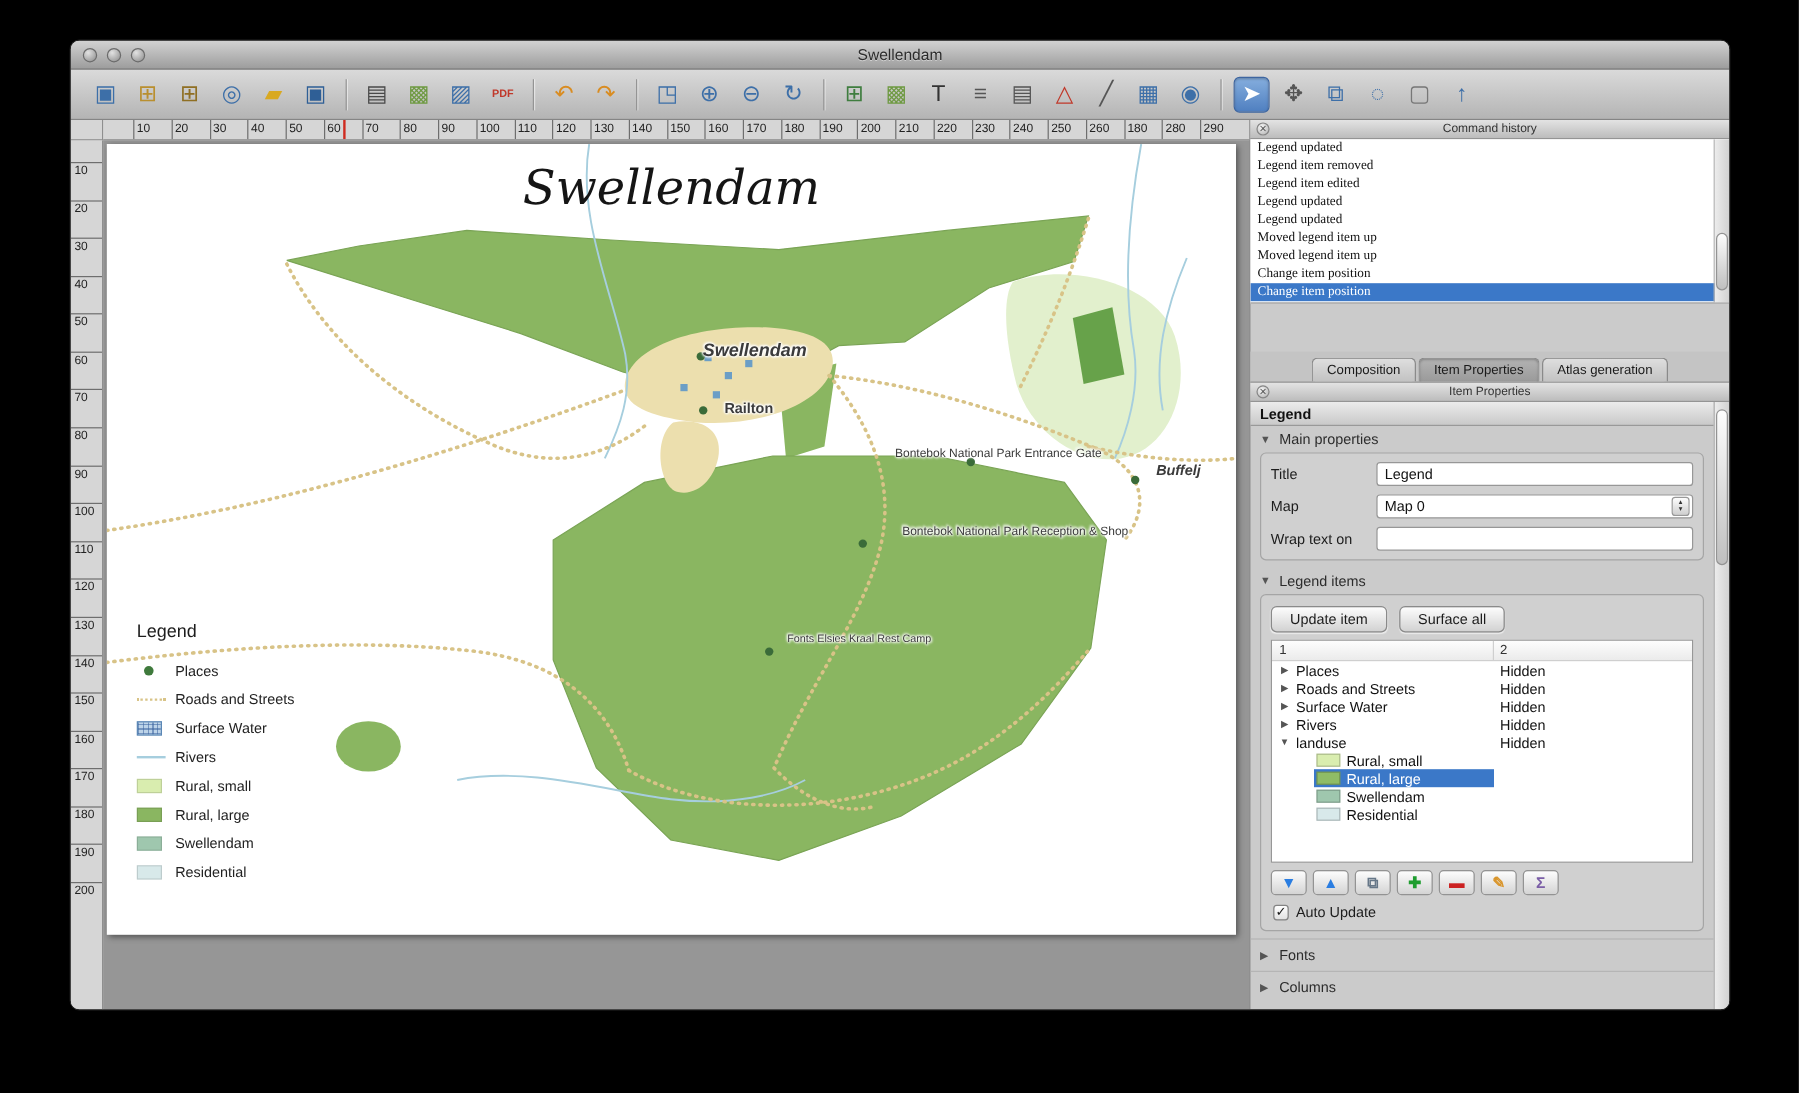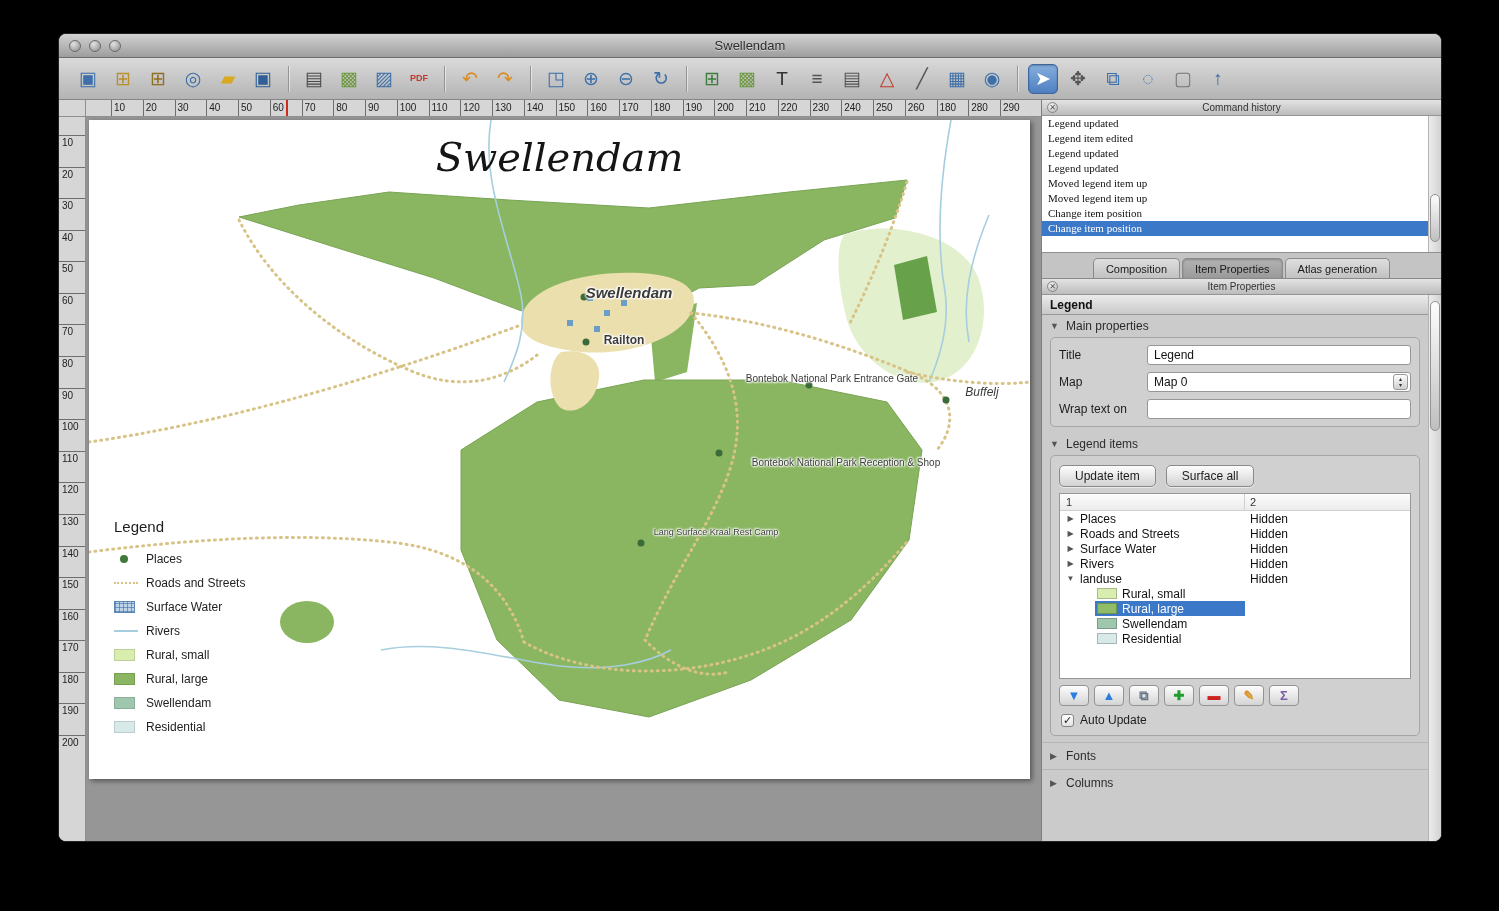--- a/index.html
+++ b/index.html
@@ -83,21 +83,21 @@
     background:radial-gradient(circle at 35% 30%, #f4f4f4, #b2b2b2); border:1px solid #868686;
     font-size:8px; line-height:9px; text-align:center; color:#555; }
   .history-list { height:137px; flex:0 0 137px; background:#fff; overflow:hidden; position:relative; border-bottom:1px solid #8f8f8f;font-family:Liberation Serif, serif; }
   .hrow { height:15px; line-height:15px; font-size:11px; color:#111; padding-left:6px; }
   .hrow.selected { background:#3b78c8; color:#fff; }
   .vscroll { position:absolute; right:0; top:0; bottom:0; width:13px;
     background:linear-gradient(to right,#ececec,#d2d2d2); border-left:1px solid #b3b3b3; }
   .vthumb { position:absolute; left:1px; right:1px; border-radius:6px;
     background:linear-gradient(#fdfdfd,#bfbfbf); border:1px solid #939393; }
   .tabs-row { height:26px; flex:0 0 26px; background:#c4c4c4; border-bottom:1px solid #8a8a8a;
-    display:flex; align-items:flex-end; justify-content:center; }
+    display:flex; align-items:flex-end; justify-content:center;margin-top:40px; }
   .tab { font-size:11px; color:#1a1a1a; padding:4px 12px 3px; margin:0 1px;
     border:1px solid #8a8a8a; border-bottom:none; border-radius:5px 5px 0 0;
     background:linear-gradient(#dedede,#c2c2c2); }
   .tab.active { background:linear-gradient(#b3b3b3,#9a9a9a); box-shadow:inset 0 1px 2px rgba(0,0,0,.25); }
   .props-body { flex:1; position:relative; overflow:hidden; padding-right:13px; min-height:0; }
   .legend-bar { height:20px; background:linear-gradient(#ebebeb,#c9c9c9); border-bottom:1px solid #999;
     font-size:12px; font-weight:bold; color:#111; padding:3px 8px 0; }
   .section-head { display:flex; align-items:center; gap:6px; font-size:12px; color:#2c2c2c; padding:4px 8px; }
   .tri { font-size:9px; color:#555; width:10px; }
   .group-box { border:1px solid #a5a5a5; border-radius:5px; margin:0 8px 6px; padding:7px 8px; background:#d0d0d0; }
@@ -355,23 +355,23 @@
             <div id="map-annotations">
                 <div class="map-dot" style="left: 495px; top: 177px;"></div>
                 <div class="map-dot" style="left: 497px; top: 222px;"></div>
                 <div class="map-dot" style="left: 720px; top: 265px;"></div>
                 <div class="map-dot" style="left: 857px; top: 280px;"></div>
                 <div class="map-dot" style="left: 630px; top: 333px;"></div>
                 <div class="map-dot" style="left: 552px; top: 423px;"></div>
                 <div class="map-label" style="left: 540px; top: 172px; font-size: 15px; font-style: italic; font-weight: bold;">Swellendam</div>
                 <div class="map-label" style="left: 535px; top: 220px; font-size: 12px; font-weight: bold;">Railton</div>
                 <div class="map-label" style="left: 743px; top: 258px; font-size: 10px;">Bontebok National Park Entrance Gate</div>
-                <div class="map-label" style="left: 893px; top: 272px; font-size: 12px; font-style: italic; font-weight: normal;">Buffelj</div>
-                <div class="map-label" style="left: 757px; top: 342px; font-size: 10px;">Bontebok National Park Reception &amp; Shop</div>
-                <div class="map-label" style="left: 627px; top: 412px; font-size: 9px;">Lang Surface Kraal Rest Camp</div>
+                <div class="map-label" style="left: 893px; top: 272px; font-size: 12px; font-style: italic; font-weight: bold;">Buffelj</div>
+                <div class="map-label" style="left: 757px; top: 323px; font-size: 10px;">Bontebok National Park Reception &amp; Shop</div>
+                <div class="map-label" style="left: 627px; top: 412px; font-size: 9px;">Fonts Elsies Kraal Rest Camp</div>
               </div>
             <div class="page-legend">
               <div class="page-legend-title">Legend</div>
               <div id="page-legend-items">
                   <div class="pl-item">
                     <div class="pl-swatch-zone">
                       <div class="pl-dot" style="background: rgb(63, 122, 60);"></div>
                     </div>
                     <span>Places</span>
                   </div>
@@ -424,20 +424,21 @@
       </div>
     </div>
 
     <div class="right-panel">
       <div class="panel-header">
         <div class="close-dot">✕</div>
         <span>Command history</span>
       </div>
       <div class="history-list" id="history-list">
           <div class="hrow">Legend updated</div>
+          <div class="hrow">Legend item removed</div>
           <div class="hrow">Legend item edited</div>
           <div class="hrow">Legend updated</div>
           <div class="hrow">Legend updated</div>
           <div class="hrow">Moved legend item up</div>
           <div class="hrow">Moved legend item up</div>
           <div class="hrow">Change item position</div>
           <div class="hrow selected">Change item position</div>
           <div class="vscroll">
             <div class="vthumb" style="top: 78px; height: 48px;"></div>
           </div>

